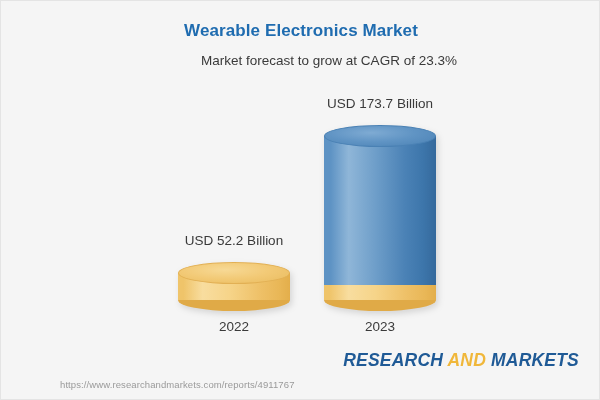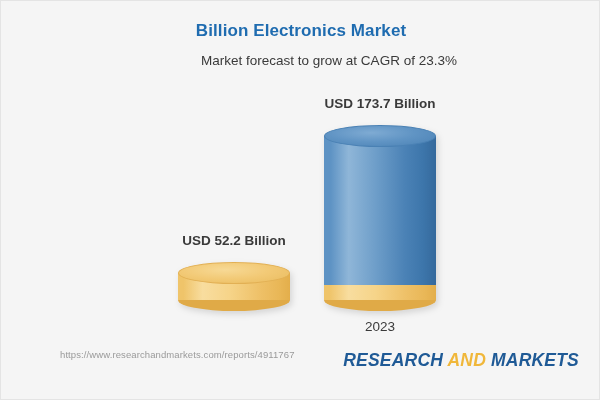--- a/index.html
+++ b/index.html
@@ -62,21 +62,21 @@
   }
   .col-2022 { left: 177px; width: 112px; }
   .col-2030 { left: 323px; width: 112px; }
 
   
   .value-label {
     position: absolute;
     width: 100%;
     text-align: center;
     font-size: 13.5px;
-    font-weight: bold;
+    font-weight: normal;
     color: #3a3a3a;
     white-space: nowrap;
   }
   .col-2022 .value-label { top: 232px; }
   .col-2030 .value-label { top: 95px; }
 
   
   .cat-label {
     position: absolute;
     width: 100%;
@@ -149,21 +149,21 @@
   .footer {
     position: absolute;
     left: 0;
     bottom: 0;
     width: 600px;
     height: 60px;
   }
   .footer-url {
     position: absolute;
     left: 26px;
-    top: 10px;
+    top: 40px;
     font-size: 9.5px;
     color: #9a9a9a;
     letter-spacing: 0.1px;
     padding-left: 33px;
   }
   .brand {
     position: absolute;
     right: 22px;
     top: 12px;
     text-align: right;
@@ -185,36 +185,37 @@
     color: #1f5a96;
     letter-spacing: 0.35px;
     white-space: nowrap;
   }
 </style>
 </head>
 <body>
 
 <div class="canvas">
 
-  <div class="chart-title">Billion Electronics Market</div>
+  <div class="chart-title">Wearable Electronics Market</div>
   <div class="chart-subtitle">Market forecast to grow at CAGR of 23.3%</div>
 
   <div class="plot">
 
     <div class="col col-2022">
       <div class="value-label">USD 52.2 Billion</div>
 
       <div class="cyl" style="top:261px; height:49px;">
         <div class="seg" style="top:0px; height:49px;">
           <div class="seg-bottom gold-bottom" style="top:27px;"></div>
           <div class="seg-body gold-body" style="top:11px; height:27px;"></div>
           <div class="seg-top gold-top" style="top:0px;"></div>
         </div>
       </div>
 
+      <div class="cat-label">2022</div>
     </div>
 
     <div class="col col-2030">
       <div class="value-label">USD 173.7 Billion</div>
 
       <div class="cyl" style="top:124px; height:186px;">
 
         <div class="seg" style="top:149px; height:37px;">
           <div class="seg-bottom gold-bottom" style="top:15px;"></div>
           <div class="seg-body gold-body" style="top:0px; height:26px;"></div>

